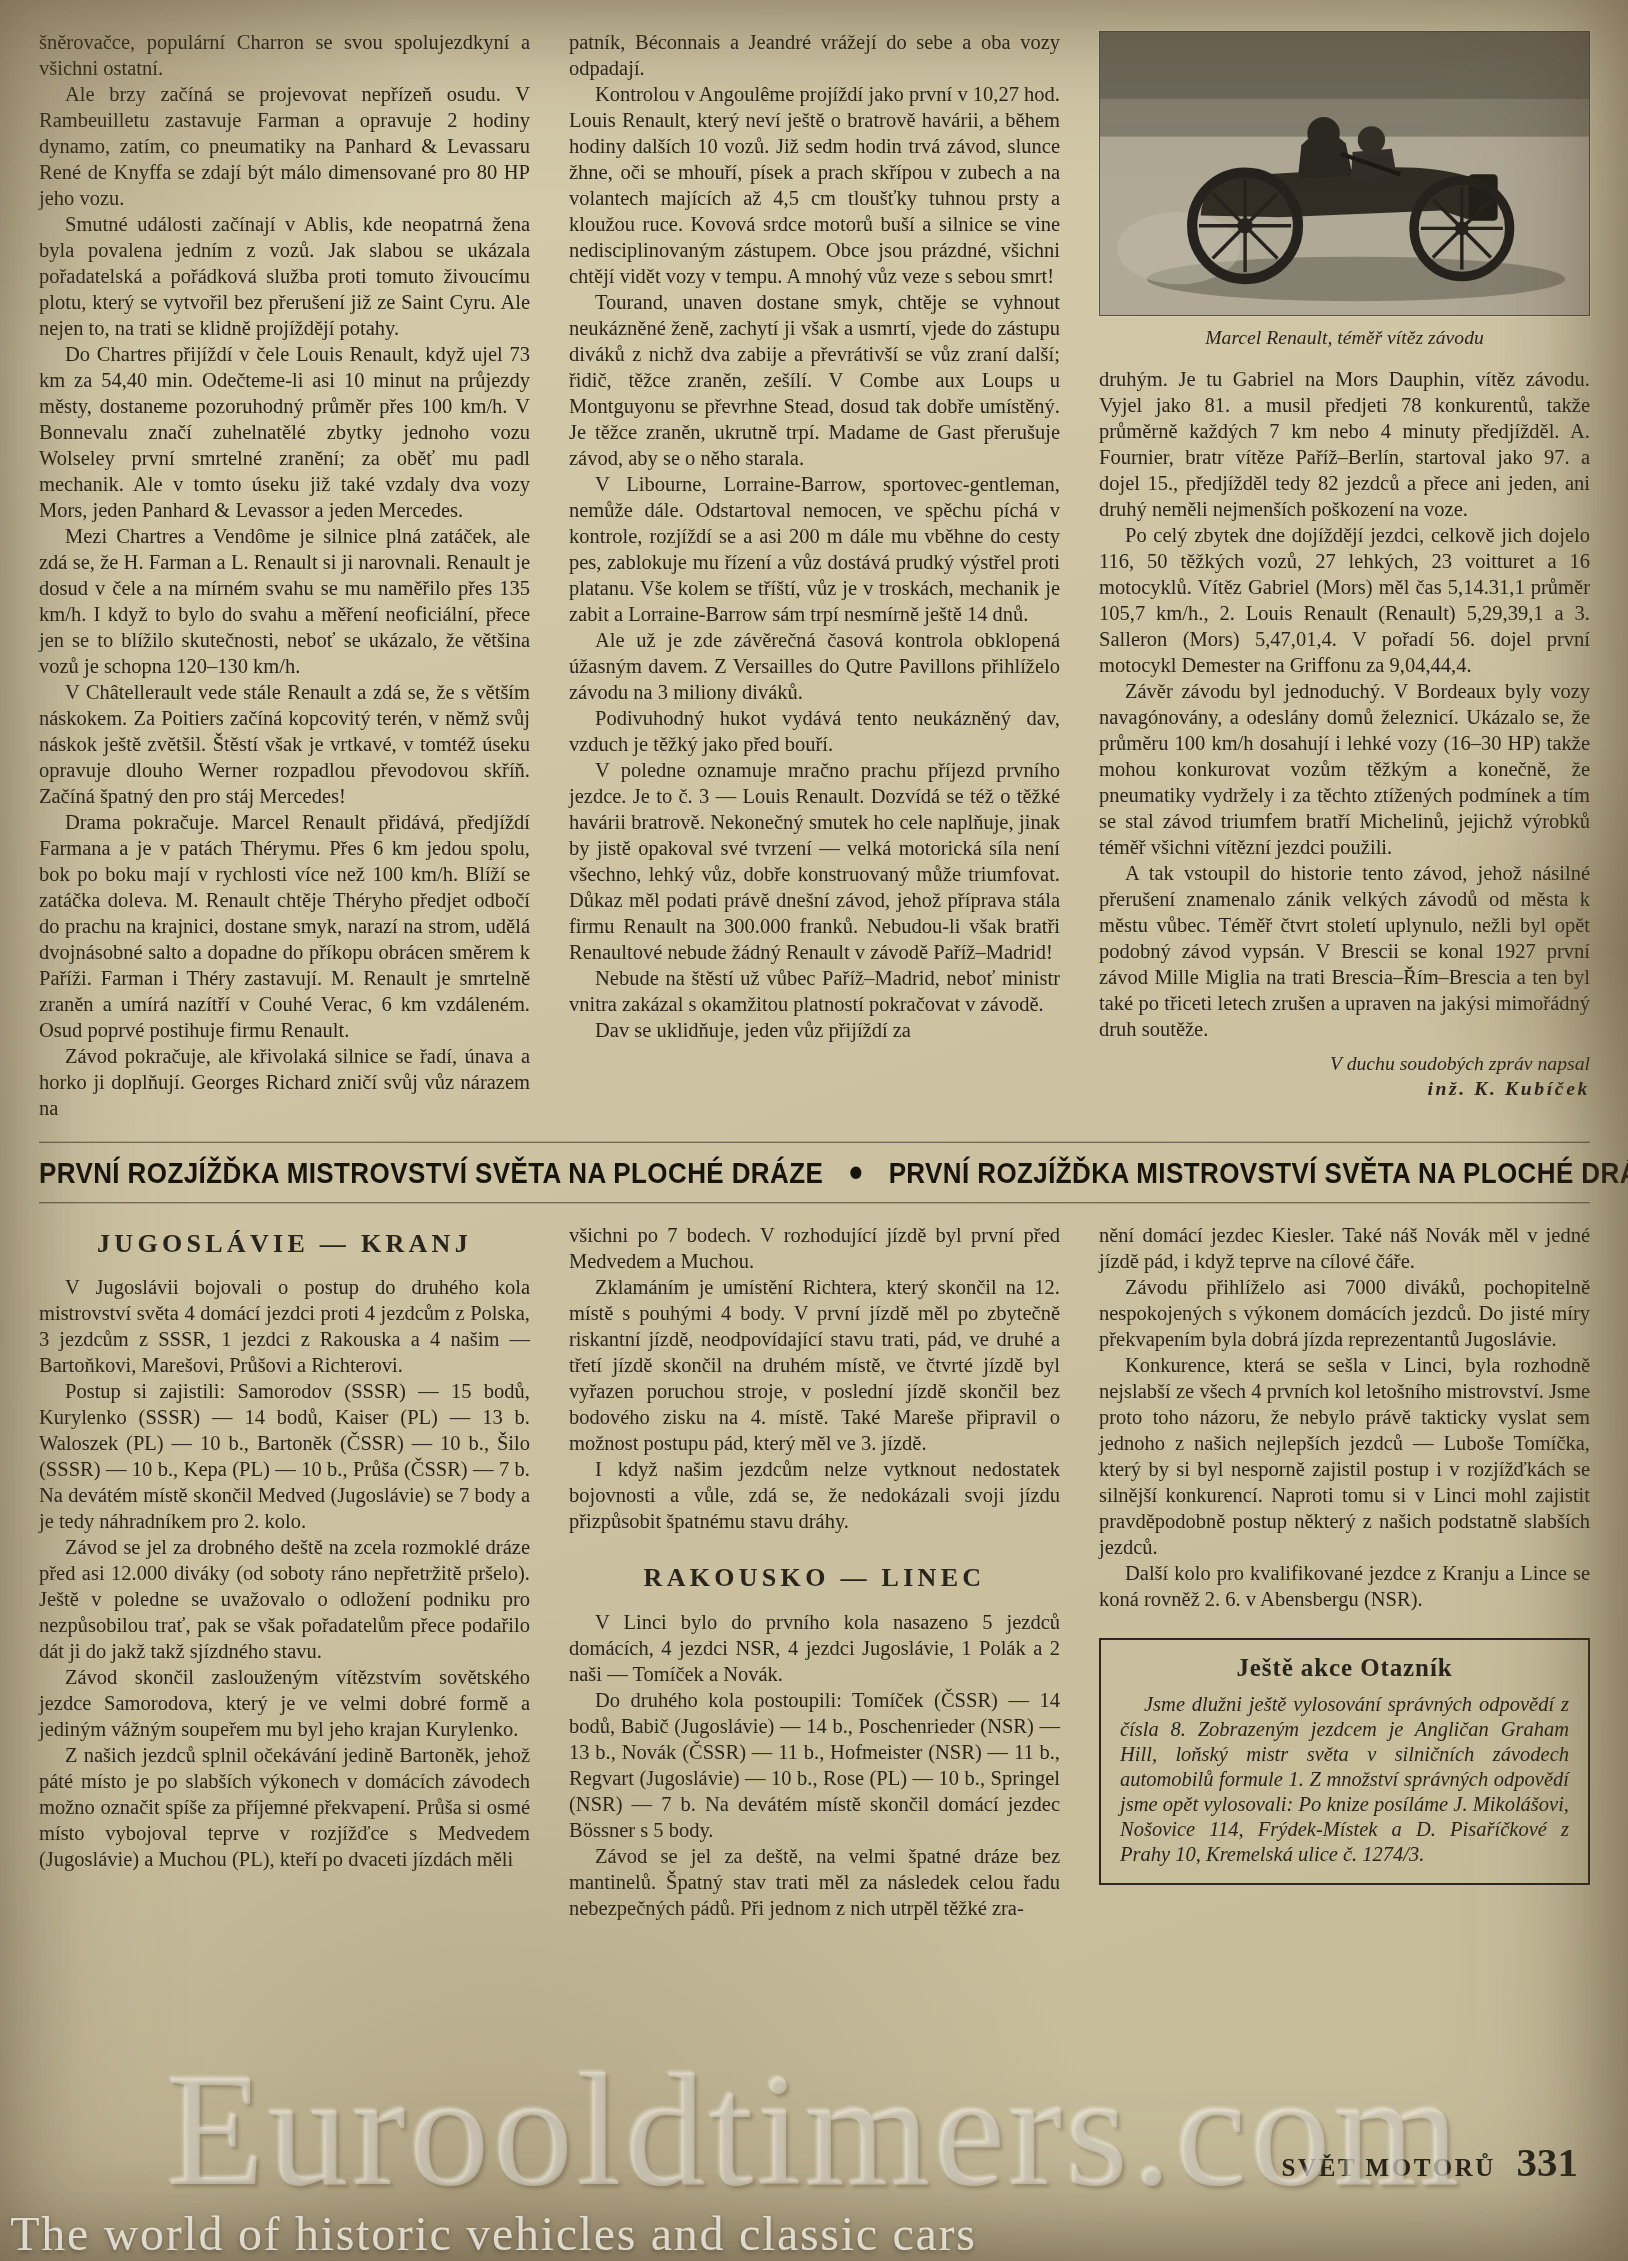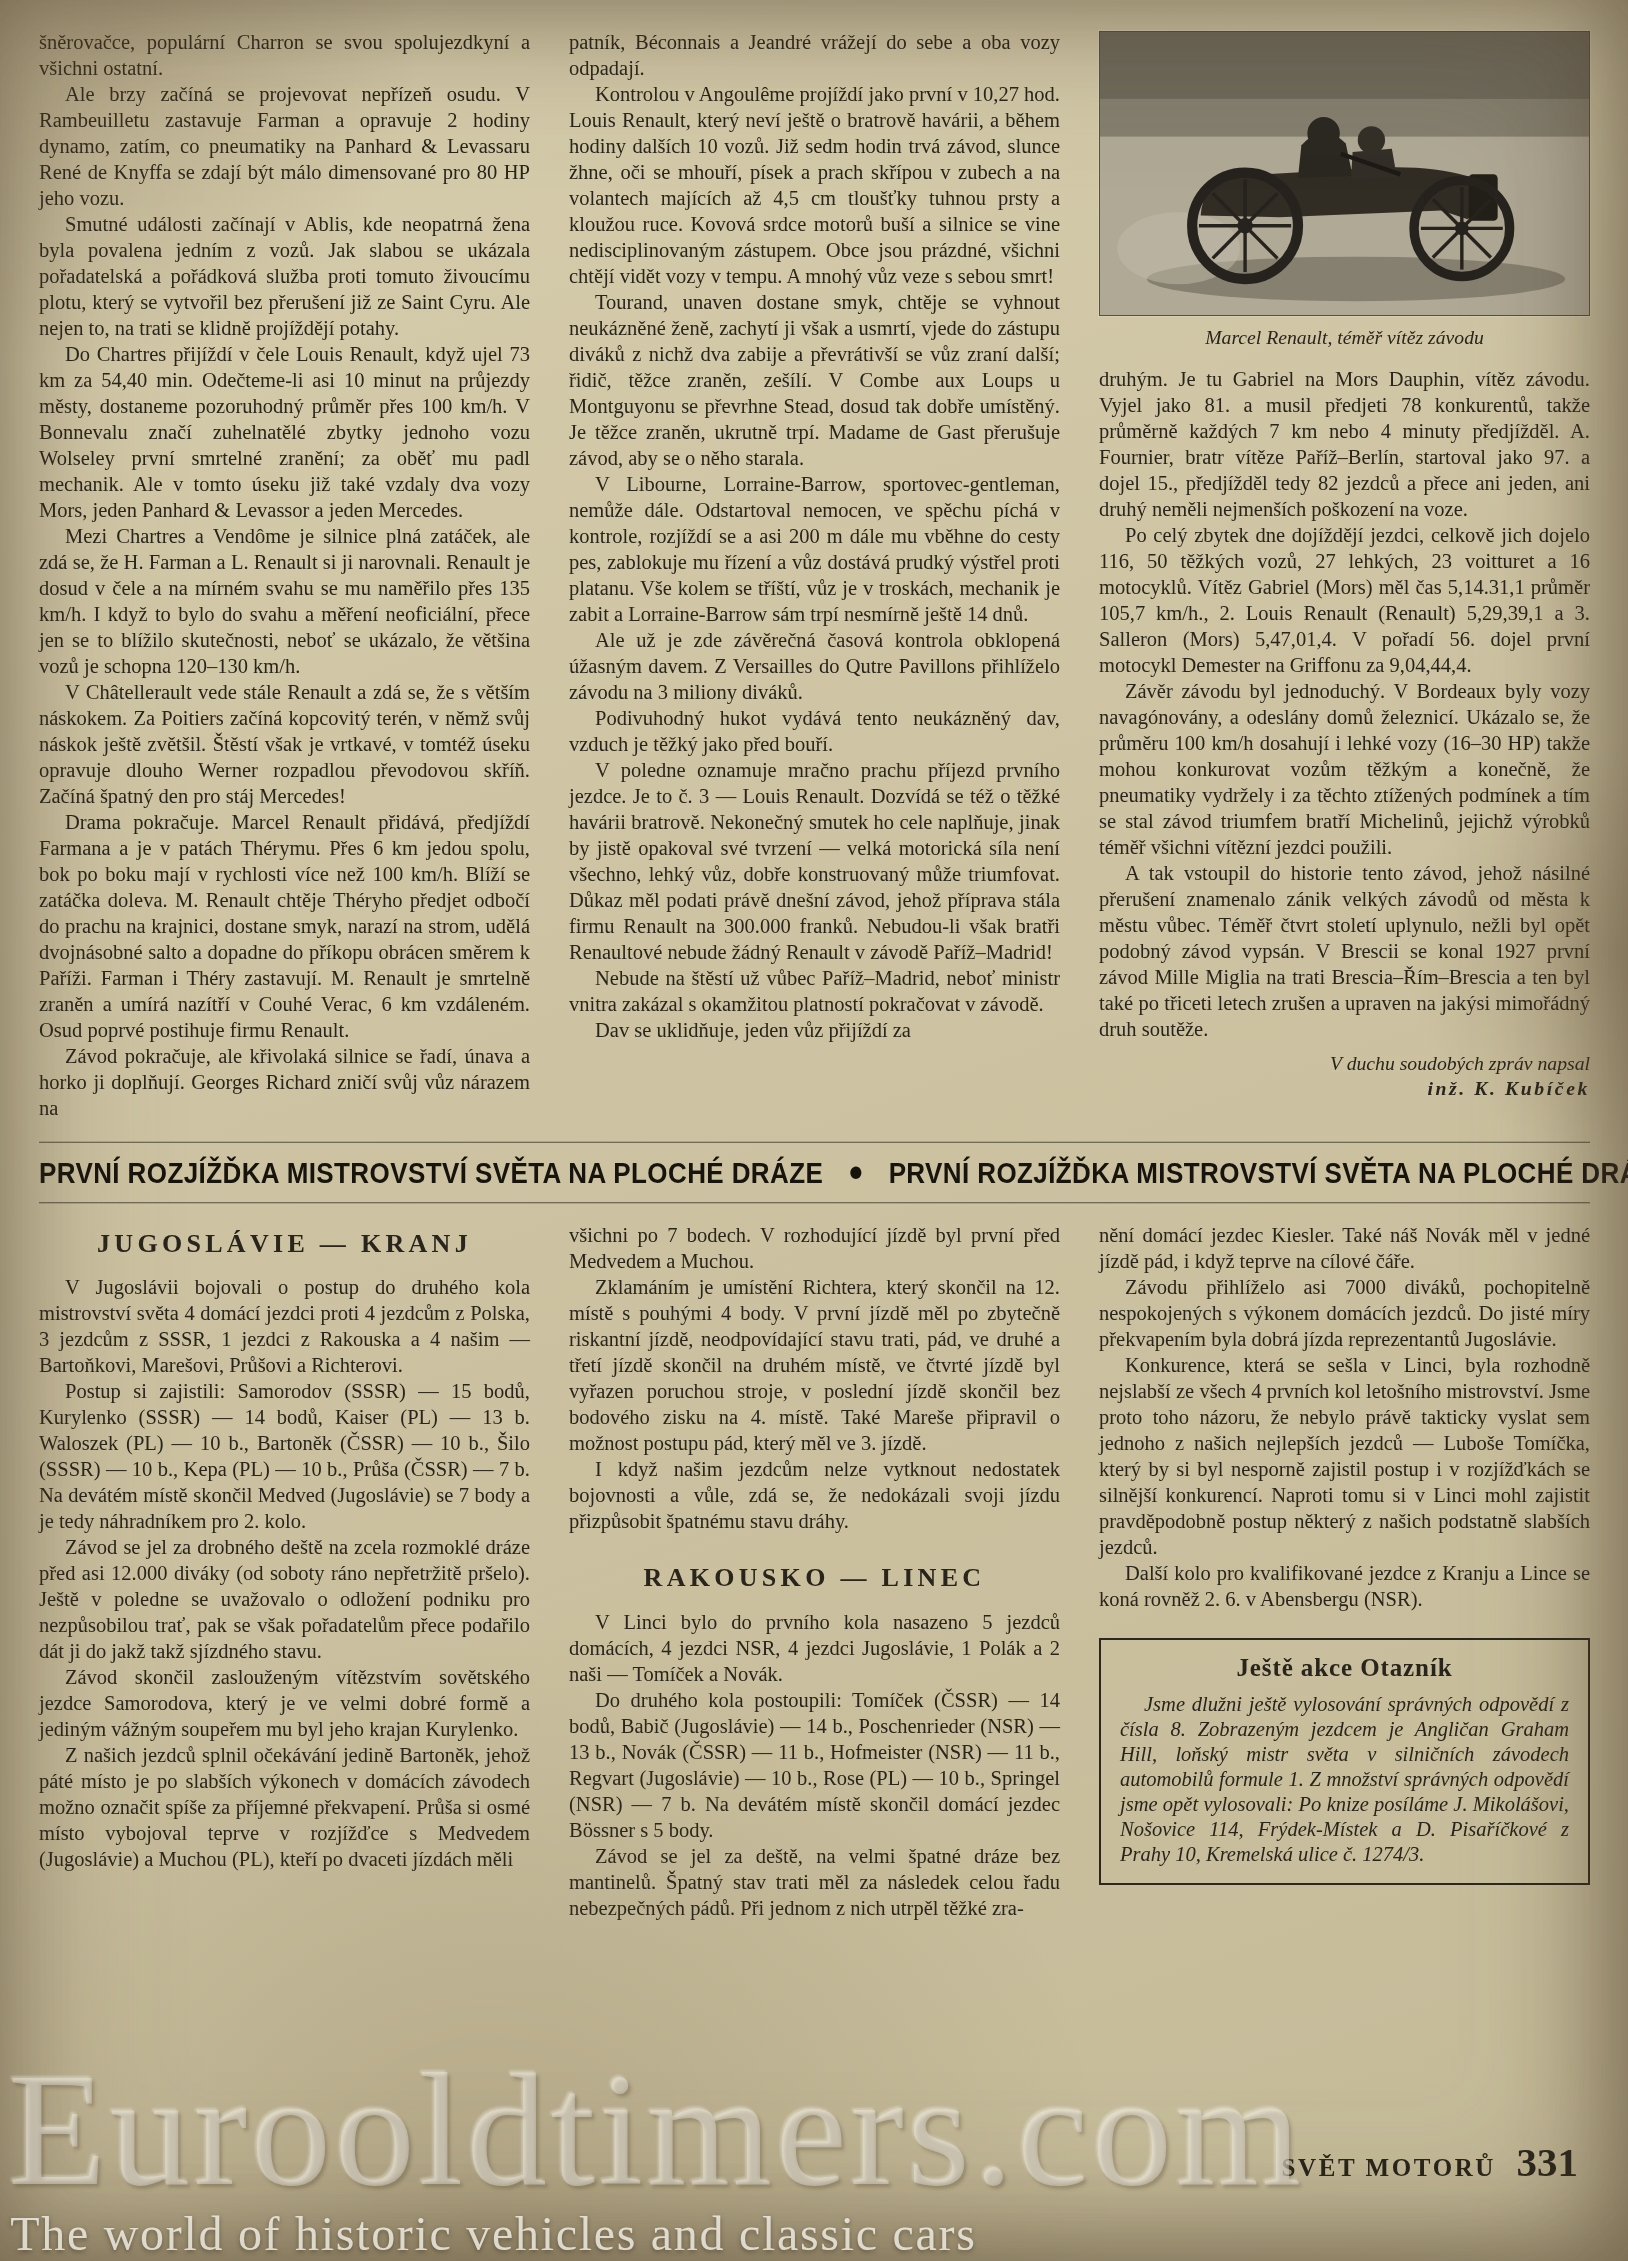--- a/index.html
+++ b/index.html
@@ -49,21 +49,21 @@
   .footer .pageno { font-weight:bold; font-size:41px; }
   .vignette {
     position:absolute; inset:0; z-index:4; pointer-events:none;
     box-shadow: inset 0 0 171px rgba(80,64,42,.45), inset -26px 0 94px rgba(80,64,42,.30), inset 0 -17px 77px rgba(80,64,42,.25);
     background:
       radial-gradient(circle at 6% 2%, rgba(95,75,48,.25), transparent 12%),
       radial-gradient(circle at 99% 42%, rgba(95,75,48,.22), transparent 10%),
       radial-gradient(circle at 30% 99%, rgba(95,75,48,.20), transparent 25%);
   }
   .wm-title {
-    position:absolute; z-index:5; left:8px; right:0; bottom:38px; text-align:left;
+    position:absolute; z-index:5; left:0; right:0; bottom:38px; text-align:center;
     font-size:161px; letter-spacing:3.4px; white-space:nowrap;
     color:rgba(240,237,227,.42);
     text-shadow:2.6px 2.6px 3.4px rgba(80,66,44,.30), -1.7px -1.7px 2.6px rgba(255,255,248,.35);
     pointer-events:none;
   }
   .wm-tagline {
     position:absolute; z-index:5; left:10.3px; bottom:0; white-space:nowrap;
     font-size:48px; letter-spacing:1.7px;
     color:rgba(248,245,236,.80); text-shadow:0 1.7px 4.3px rgba(55,45,30,.5);
     pointer-events:none;

